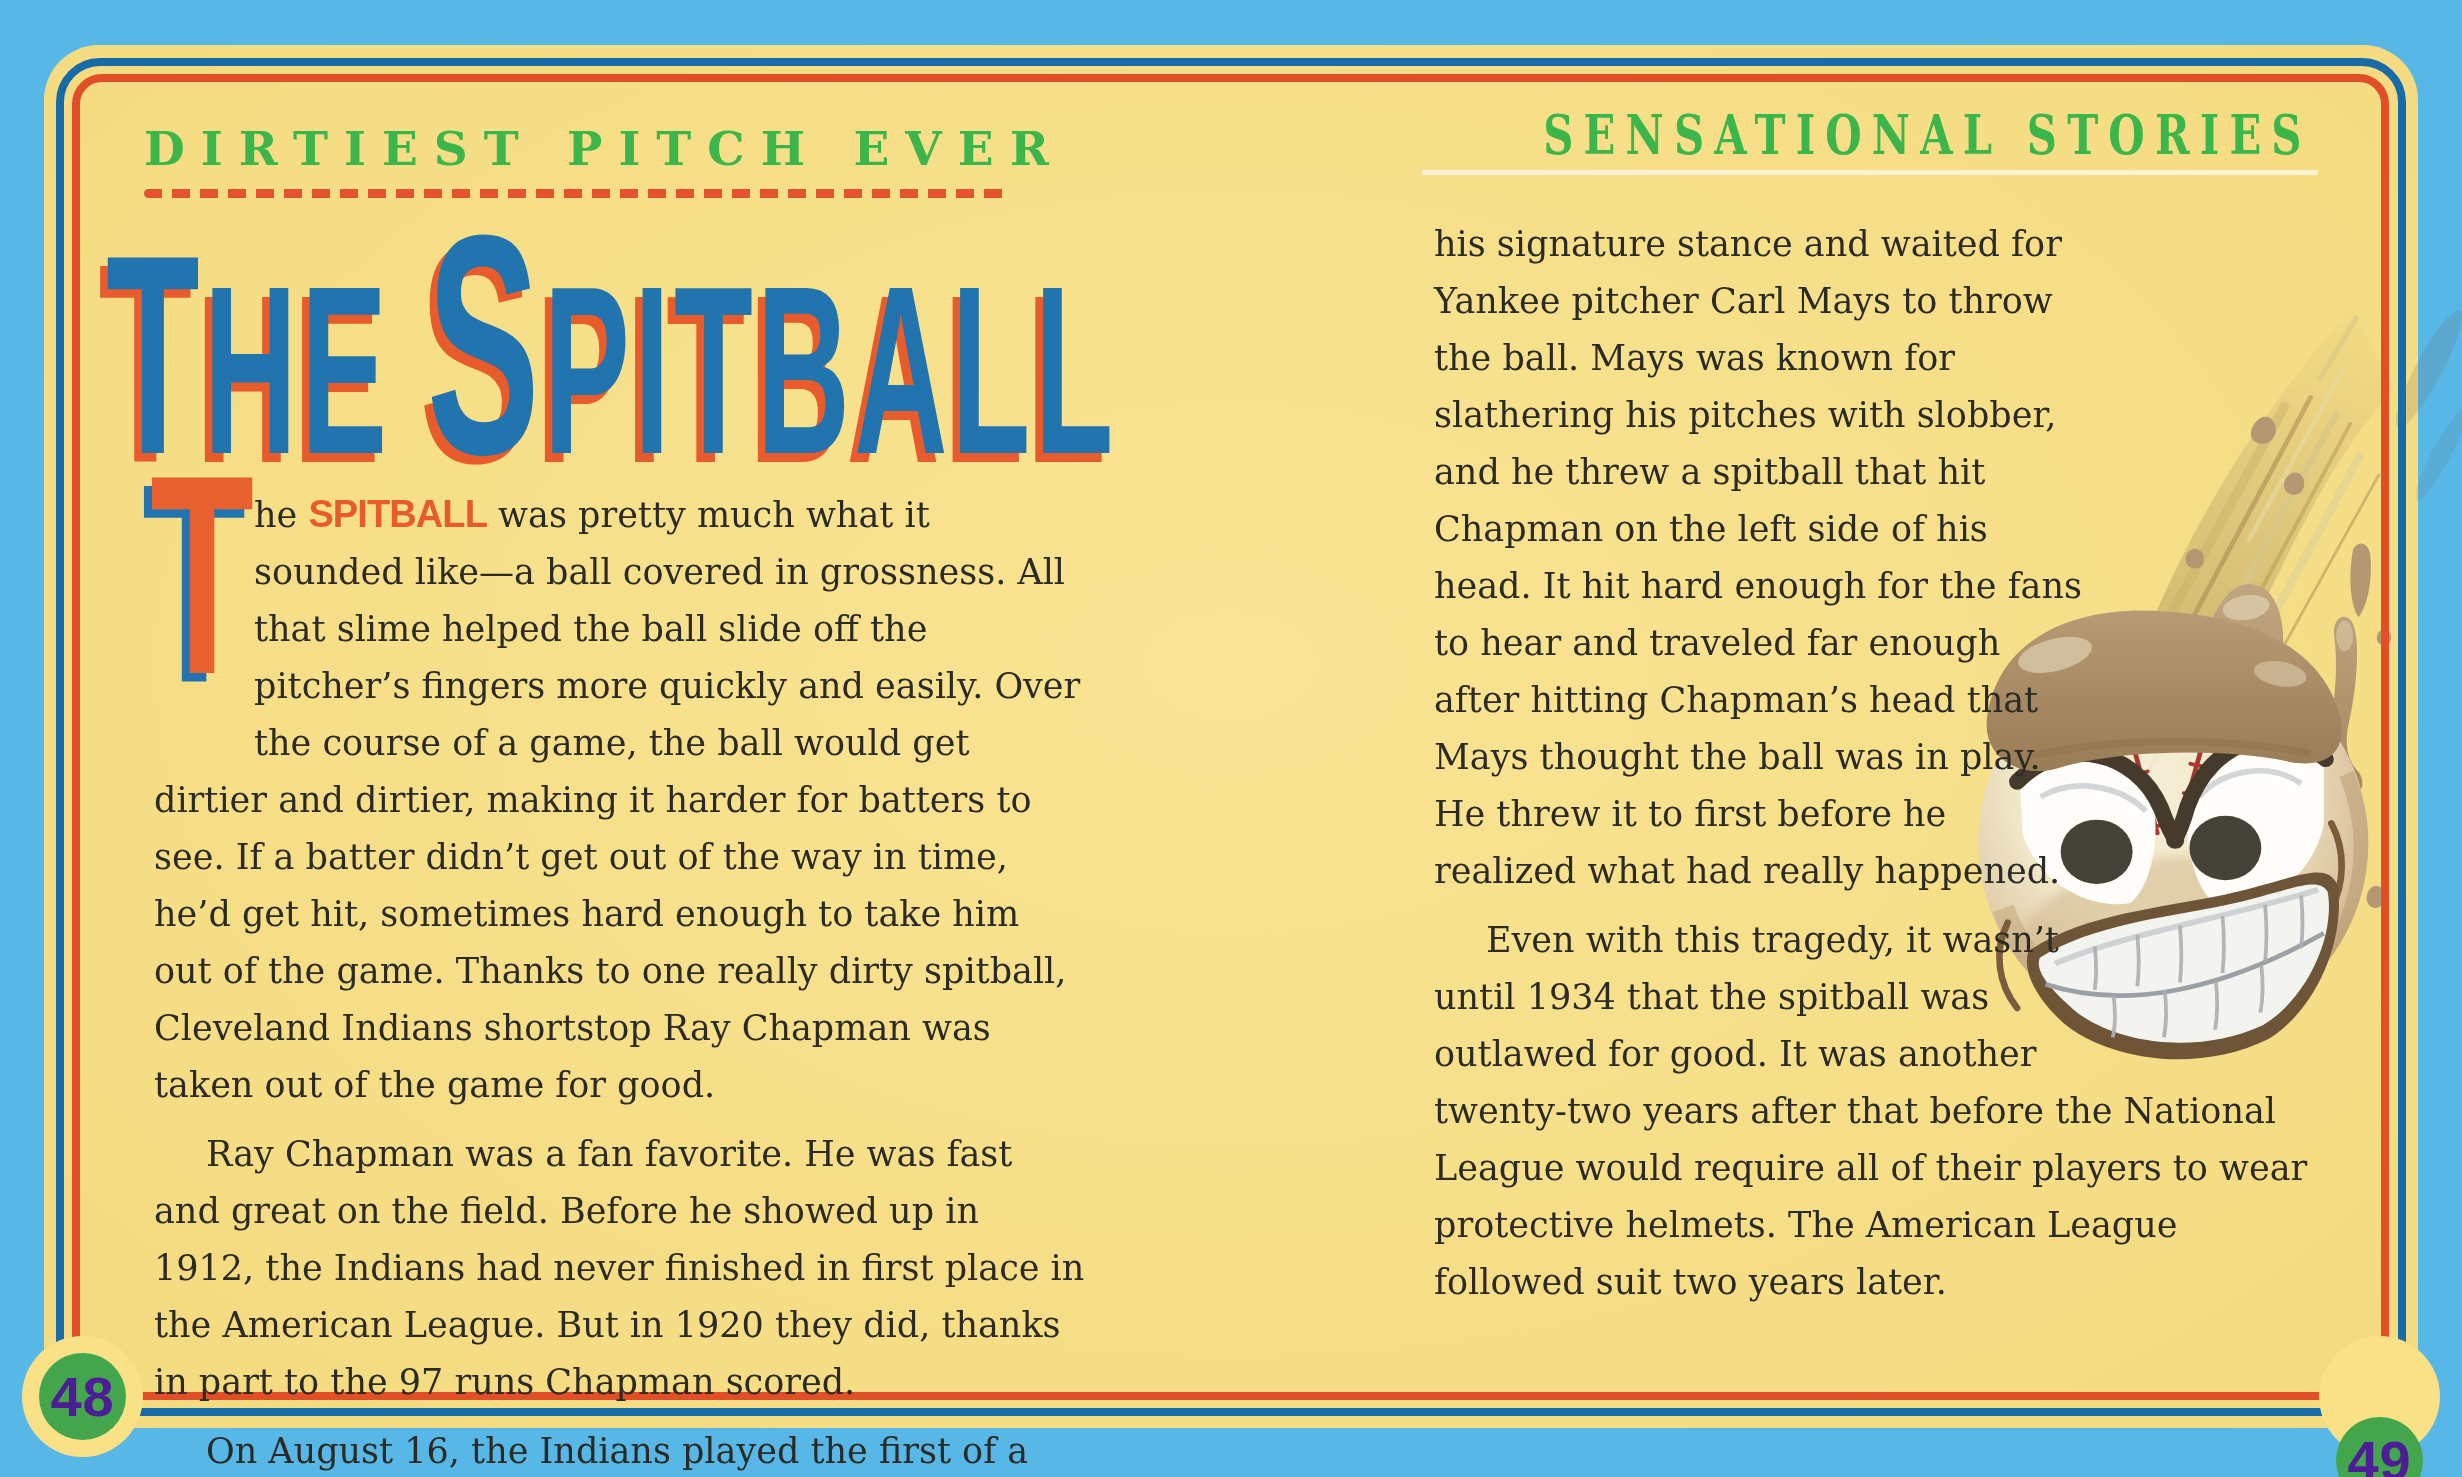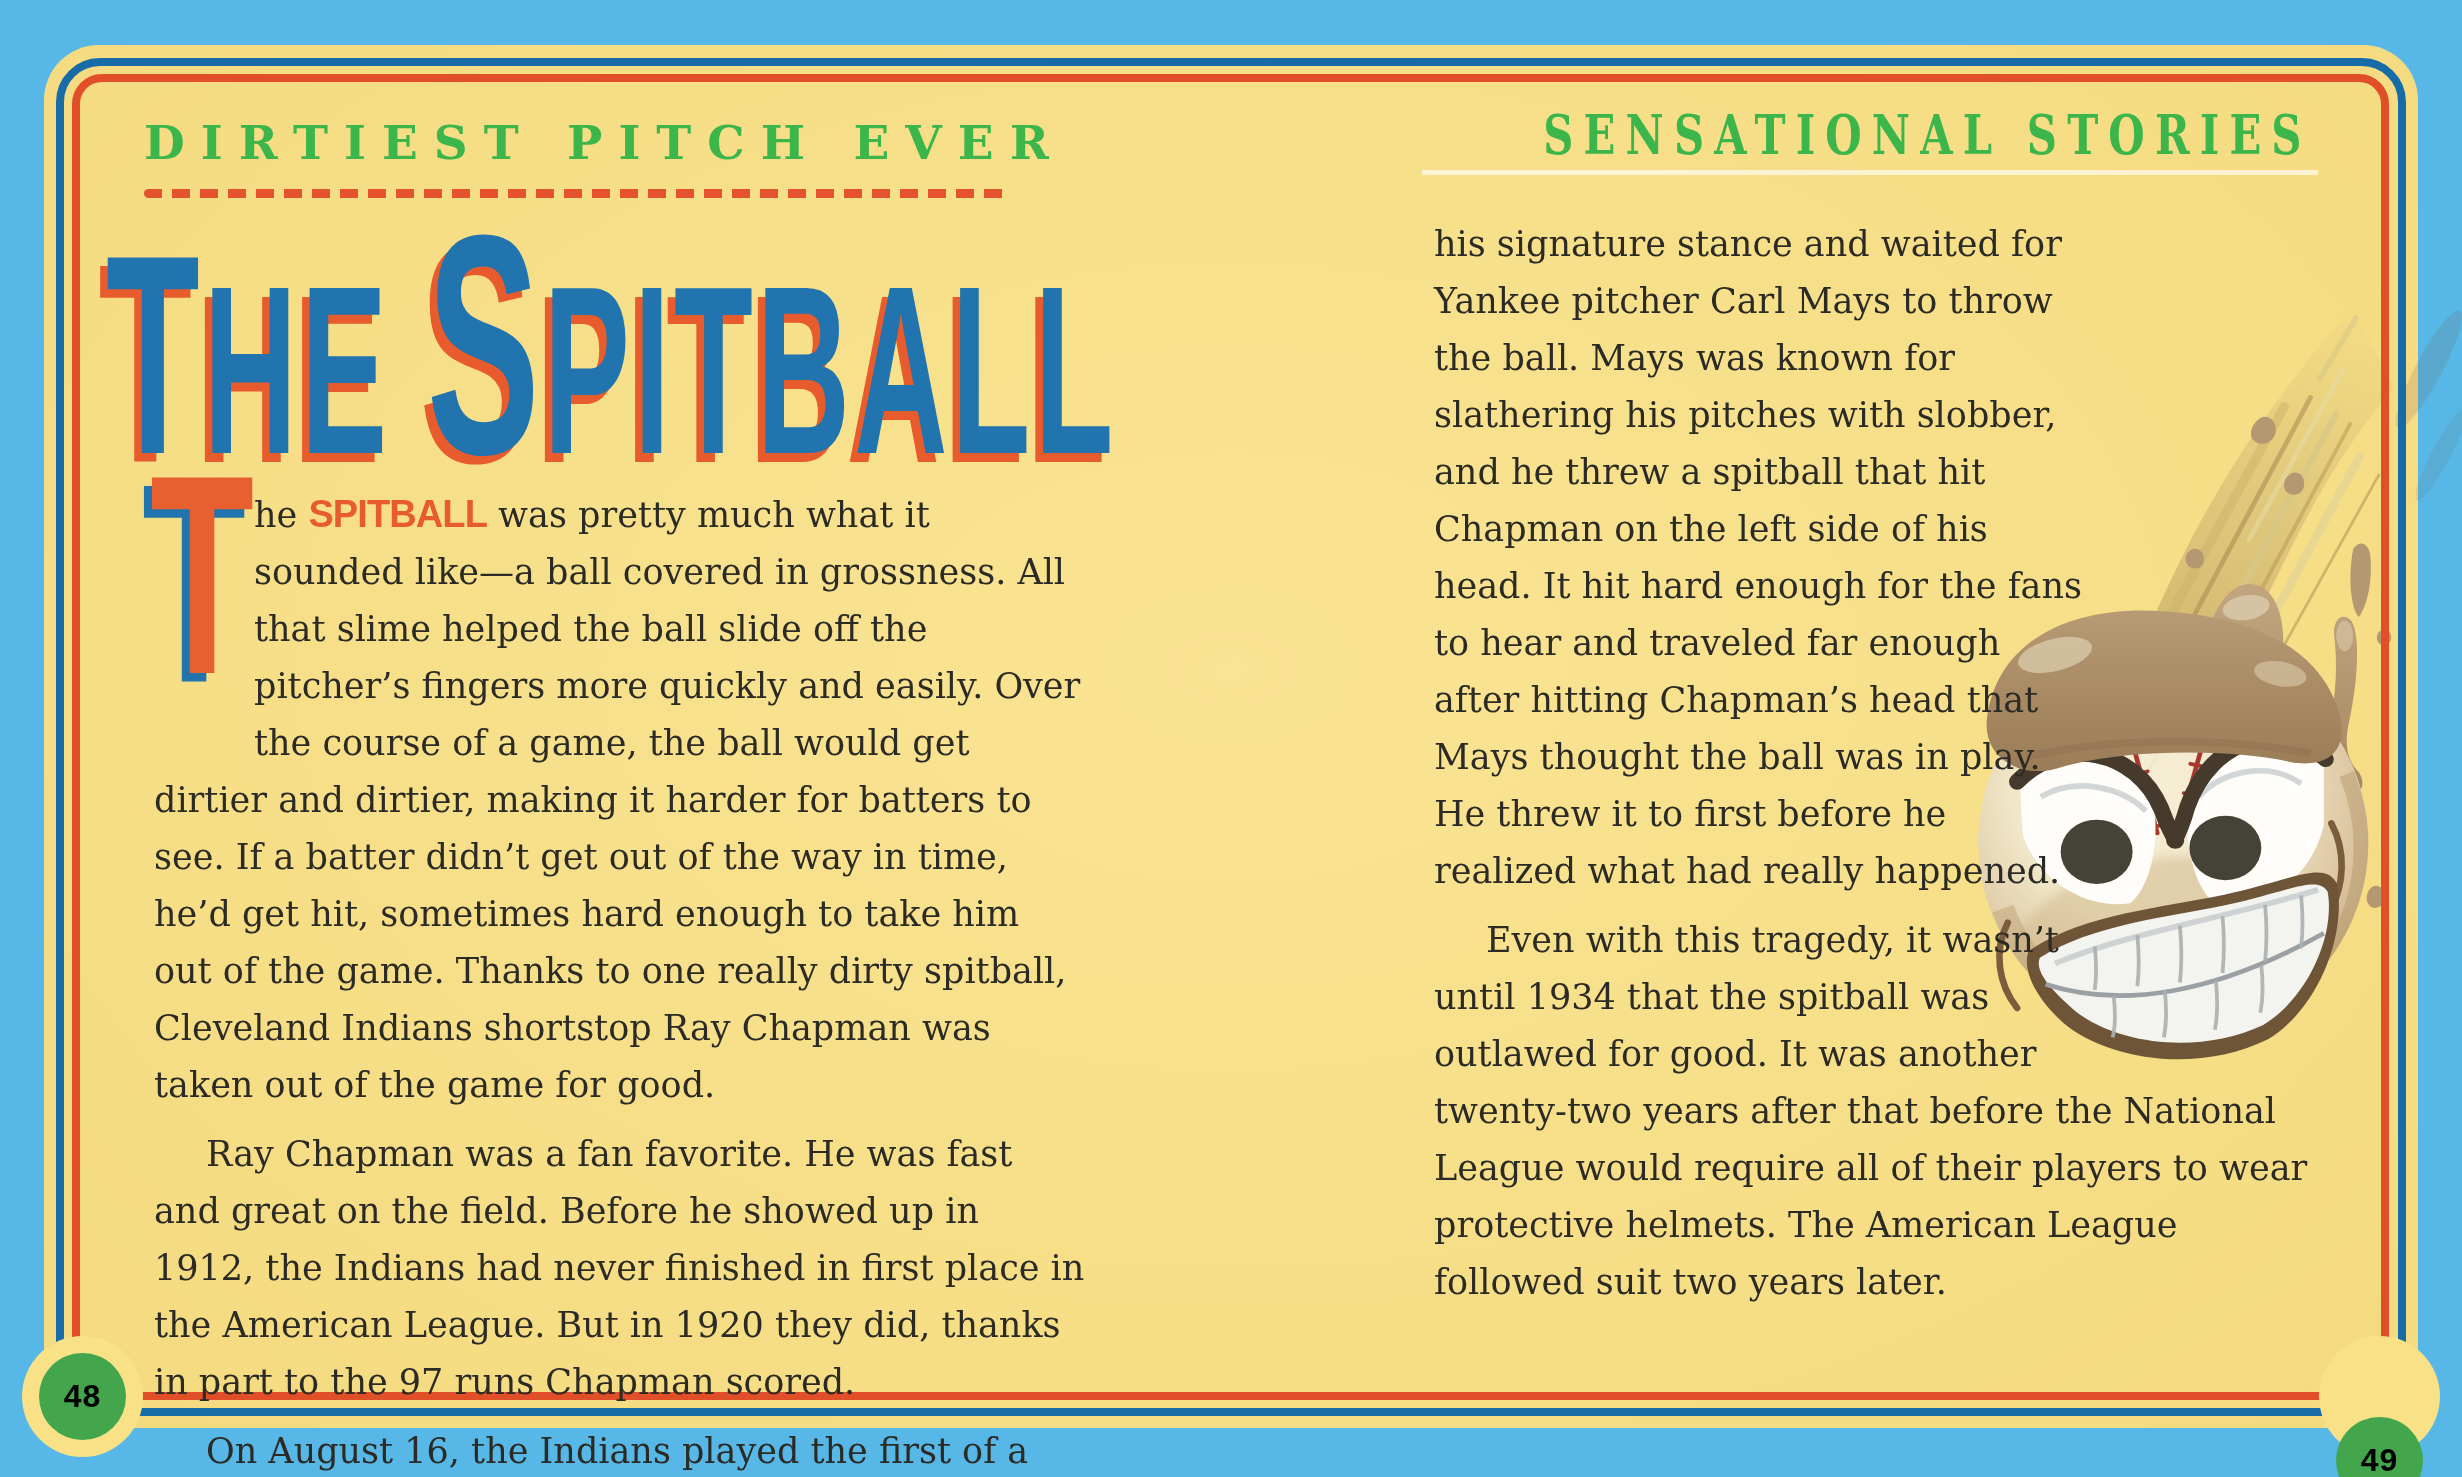--- a/index.html
+++ b/index.html
@@ -12,26 +12,26 @@
         background:radial-gradient(ellipse at 50% 45%, rgba(255,255,255,.10), rgba(180,140,40,.07) 95%);}
   .border-blue{position:absolute;left:56px;top:58px;width:2350px;height:1358px;box-sizing:border-box;
         border:8.5px solid #176ba6;border-radius:44px;z-index:3;pointer-events:none;}
   .border-orange{position:absolute;left:72px;top:74px;width:2317px;height:1326px;box-sizing:border-box;
         border:8.5px solid #e04f27;border-radius:30px;z-index:3;pointer-events:none;}
   
   .corner-bump{position:absolute;width:121px;height:121px;border-radius:50%;background:#f9e187;z-index:4;}
   .bump-left{left:22px;top:1336px;}
   .bump-right{left:2319px;top:1336px;}
   .page-circle{position:absolute;width:87px;height:87px;border-radius:50%;background:#43a64c;z-index:5;
-        display:flex;align-items:center;justify-content:center;color:#000000;
-        font-family:"Liberation Sans",sans-serif;font-weight:bold;font-size:32px;letter-spacing:0.9px;}
+        display:flex;align-items:center;justify-content:center;color:#4c1d95;
+        font-family:"Liberation Sans",sans-serif;font-weight:bold;font-size:56px;letter-spacing:0.9px;}
   .circ-left{left:39px;top:1353px;}
   .circ-right{left:2336px;top:1417px;}
   
-  .kicker{position:absolute;left:144px;top:115px;z-index:3;color:#3cb54b;
+  .kicker{position:absolute;left:144px;top:121px;z-index:3;color:#3cb54b;
         font-family:"DejaVu Serif",serif;font-weight:bold;font-size:47px;letter-spacing:16px;white-space:nowrap;}
   .dash-rule{position:absolute;left:144px;top:189px;width:868px;height:8.5px;z-index:3;
         background:repeating-linear-gradient(90deg,#e4532d 0 18px,rgba(0,0,0,0) 18px 28px);border-radius:4.7px;}
   .big-title{position:absolute;left:106px;top:168px;z-index:3;line-height:1;white-space:nowrap;
         font-family:"Liberation Sans",sans-serif;font-weight:bold;color:#2174ae;
         transform:scaleX(.54);transform-origin:left top;letter-spacing:7.6px;
         text-shadow:-14px 8.5px 0 #e85b2d;}
   .big-title .t-xl{font-size:284px;}
   .big-title .t-lg{font-size:239px;}
   .big-title .t-xxl{font-size:313px;}

